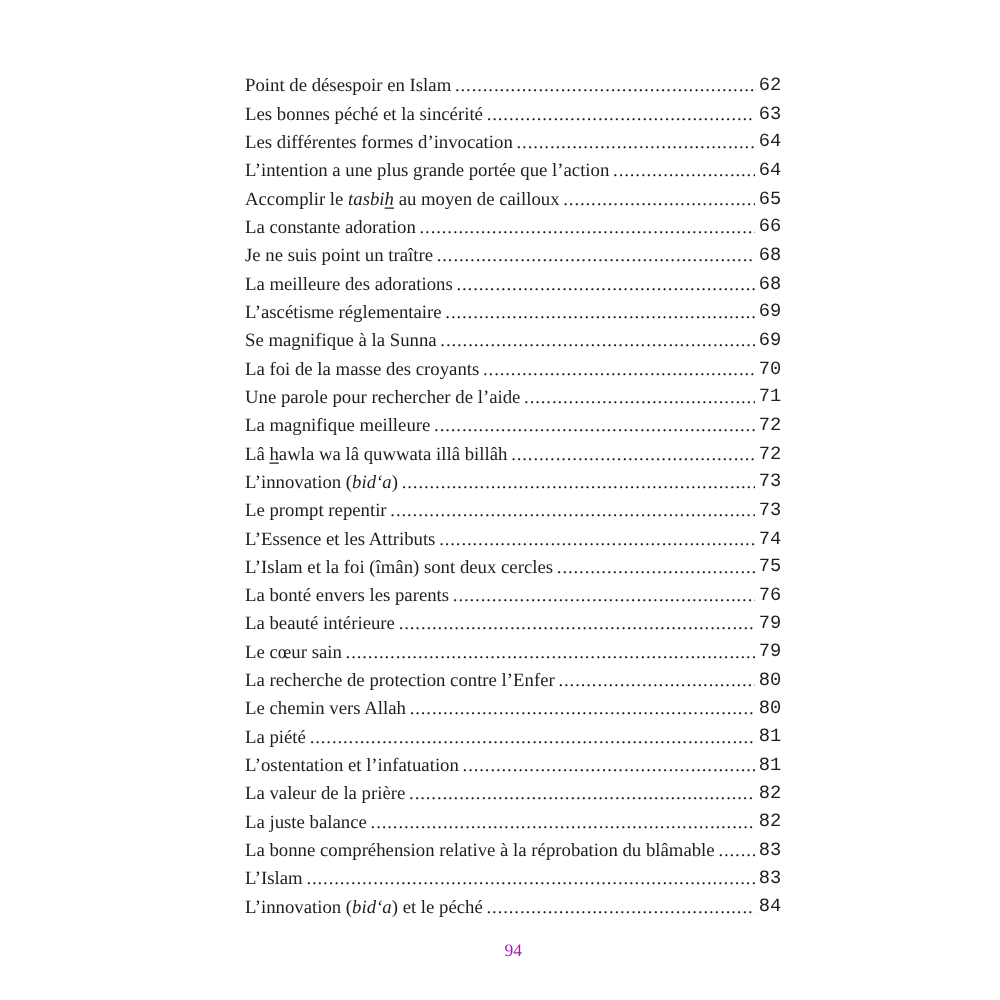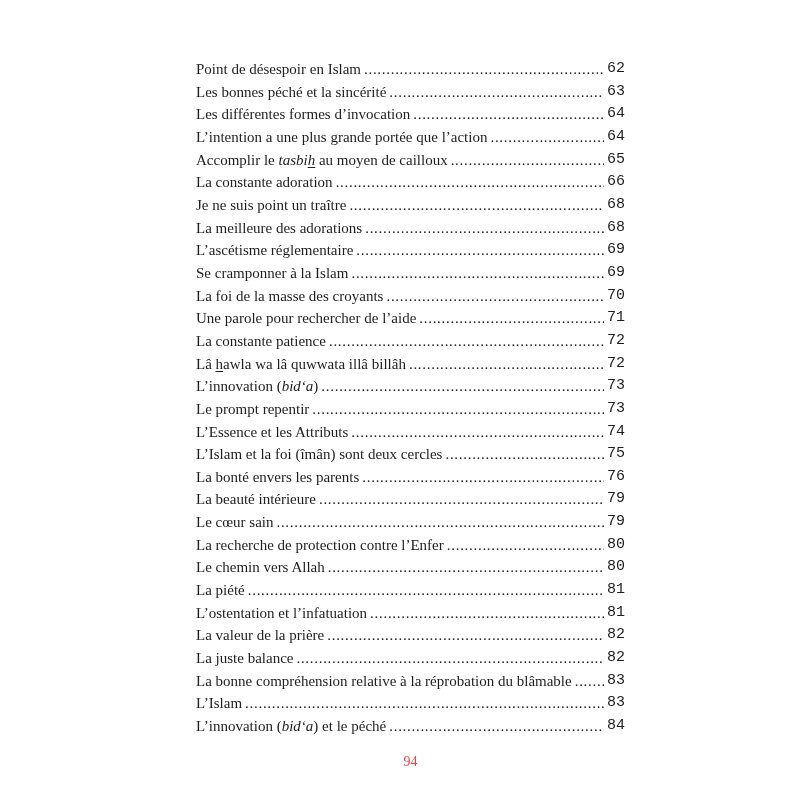--- a/index.html
+++ b/index.html
@@ -58,21 +58,21 @@
     white-space: nowrap;
     font-family: Liberation Mono, monospace;
   }
   .page-footer {
     position: absolute;
     left: 196px;
     top: 754px;
     width: 429px;
     text-align: center;
     font-size: 14px;
-    color: #ef4444;
+    color: #a21caf;
   }
 </style>
 </head>
 <body>
 
 <div class="page">
   <main class="toc" id="toc-list">
       <div class="toc-row">
         <span class="toc-title"><span>Point de désespoir en Islam</span></span>
         <span class="toc-leader"></span>
@@ -112,36 +112,36 @@
         <span class="toc-title"><span>La meilleure des adorations</span></span>
         <span class="toc-leader"></span>
         <span class="toc-page">68</span>
       </div>
       <div class="toc-row">
         <span class="toc-title"><span>L’ascétisme réglementaire</span></span>
         <span class="toc-leader"></span>
         <span class="toc-page">69</span>
       </div>
       <div class="toc-row">
-        <span class="toc-title"><span>Se cramponner à la Islam</span></span>
+        <span class="toc-title"><span>Se magnifique à la Sunna</span></span>
         <span class="toc-leader"></span>
         <span class="toc-page">69</span>
       </div>
       <div class="toc-row">
         <span class="toc-title"><span>La foi de la masse des croyants</span></span>
         <span class="toc-leader"></span>
         <span class="toc-page">70</span>
       </div>
       <div class="toc-row">
         <span class="toc-title"><span>Une parole pour rechercher de l’aide</span></span>
         <span class="toc-leader"></span>
         <span class="toc-page">71</span>
       </div>
       <div class="toc-row">
-        <span class="toc-title"><span>La constante patience</span></span>
+        <span class="toc-title"><span>La magnifique meilleure</span></span>
         <span class="toc-leader"></span>
         <span class="toc-page">72</span>
       </div>
       <div class="toc-row">
         <span class="toc-title"><span>Lâ </span><span class="u">h</span><span>awla wa lâ quwwata illâ billâh</span></span>
         <span class="toc-leader"></span>
         <span class="toc-page">72</span>
       </div>
       <div class="toc-row">
         <span class="toc-title"><span>L’innovation (</span><i>bid‘a</i><span>)</span></span>

